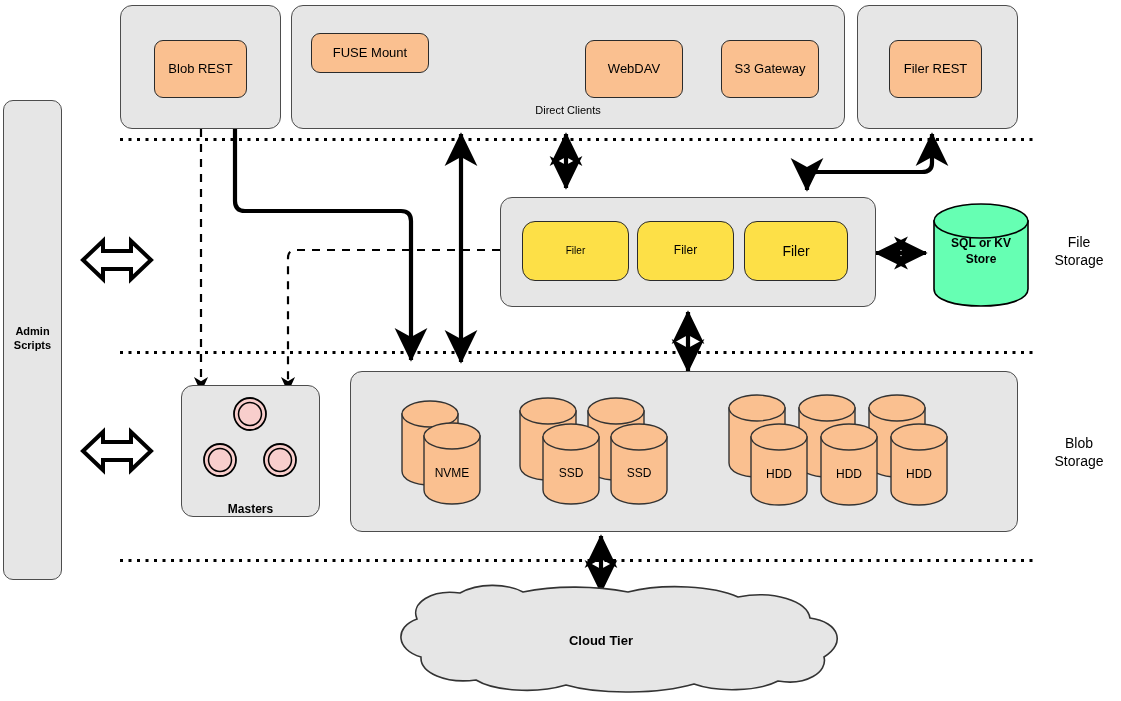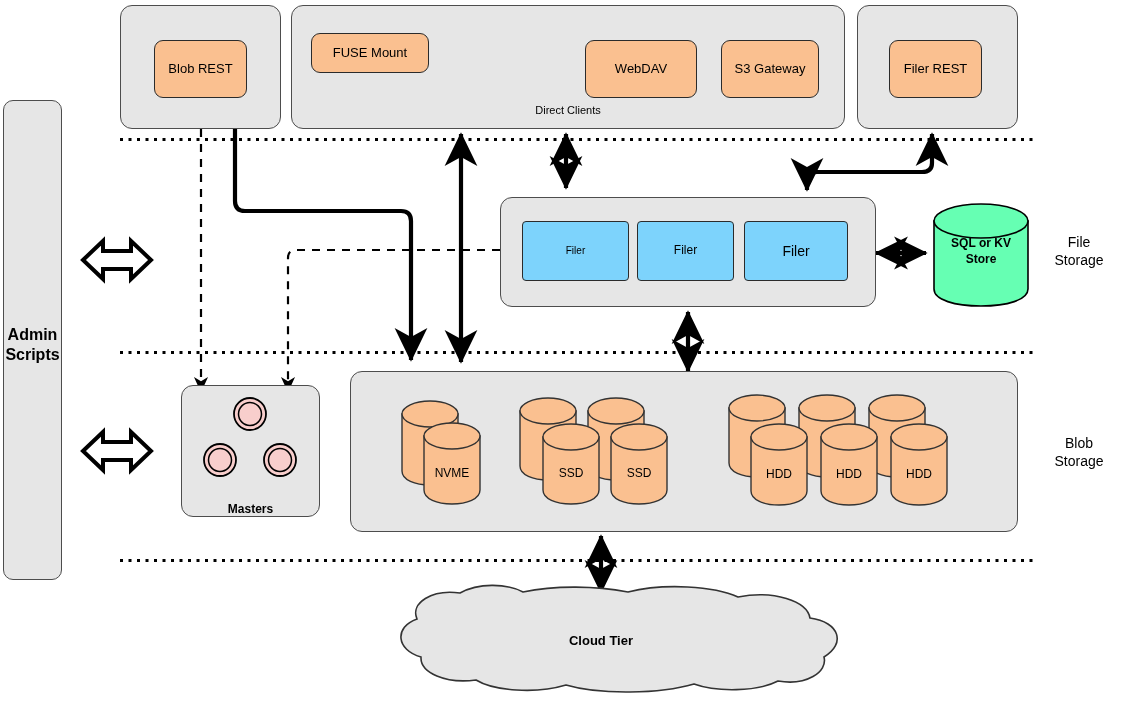--- a/index.html
+++ b/index.html
@@ -7,21 +7,21 @@
   body{width:1121px;height:701px;position:relative;overflow:hidden;
        font-family:"Liberation Sans","DejaVu Sans",sans-serif;color:#000;}
   #canvas{position:absolute;left:0;top:0;width:1121px;height:701px;}
   .node{position:absolute;box-sizing:border-box;display:flex;align-items:center;
         justify-content:center;text-align:center;line-height:1.15;}
   
   .group{background:#e6e6e6;border:1px solid #4d4d4d;border-radius:12px;}
   
   .orange{background:#fac090;border:1px solid #2b2b2b;border-radius:9px;font-size:13px;margin-top:8px;}
   
-  .green{background:#7dd3fc;border:1px solid #2b2b2b;border-radius:4px;}
+  .green{background:#fde047;border:1px solid #2b2b2b;border-radius:13px;}
   .grouplabel{position:absolute;font-size:11px;color:#000;}
   .tierlabel{position:absolute;font-size:14px;text-align:center;line-height:1.25;}
   .boldlabel{font-weight:bold;}
   svg.layer{position:absolute;left:0;top:0;width:1121px;height:701px;
             pointer-events:none;overflow:visible;}
   svg.under{z-index:1;}
   svg.over{z-index:5;}
   .node,.grouplabel,.tierlabel{z-index:3;}
   .node.group{z-index:2;}
   .node.leaf{z-index:4;}
@@ -87,34 +87,34 @@
                C660,694 600,695 566,685
                C536,694 494,691 476,680
                C446,684 420,673 421,657
                C396,650 394,627 417,619
                C410,603 432,589 460,593
                C478,583 506,583 523,592 Z" fill="#e6e6e6" stroke="#333" stroke-width="1.6"></path>
     </g>
   </svg>
 
   <div class="node group" style="left:3px;top:100px;width:59px;height:480px;border-radius:10px;"></div>
-  <div class="grouplabel boldlabel" style="left:3px;top:325px;width:59px;text-align:center;font-size:16px;line-height:1.25;">
+  <div class="grouplabel boldlabel" style="left:3px;top:325px;width:59px;text-align:center;font-size:11px;line-height:1.25;">
     <span>Admin Scripts</span>
   </div>
 
   <div class="node group" style="left:120px;top:5px;width:161px;height:124px;"></div>
   <div class="node leaf orange" style="left:154px;top:32px;width:93px;height:58px;">
     <span>Blob REST</span>
   </div>
 
   <div class="node group" style="left:291px;top:5px;width:554px;height:124px;"></div>
   <div class="node leaf orange" style="left:311px;top:25px;width:118px;height:40px;">
     <span>FUSE Mount</span>
   </div>
-  <div class="node leaf orange" style="left:585px;top:32px;width:112px;height:58px;">
+  <div class="node leaf orange" style="left:585px;top:32px;width:98px;height:58px;">
     <span>WebDAV</span>
   </div>
   <div class="node leaf orange" style="left:721px;top:32px;width:98px;height:58px;">
     <span>S3 Gateway</span>
   </div>
   <div class="grouplabel" style="left:291px;top:104px;width:554px;text-align:center;">
     <span>Direct Clients</span>
   </div>
 
   <div class="node group" style="left:857px;top:5px;width:161px;height:124px;"></div>

